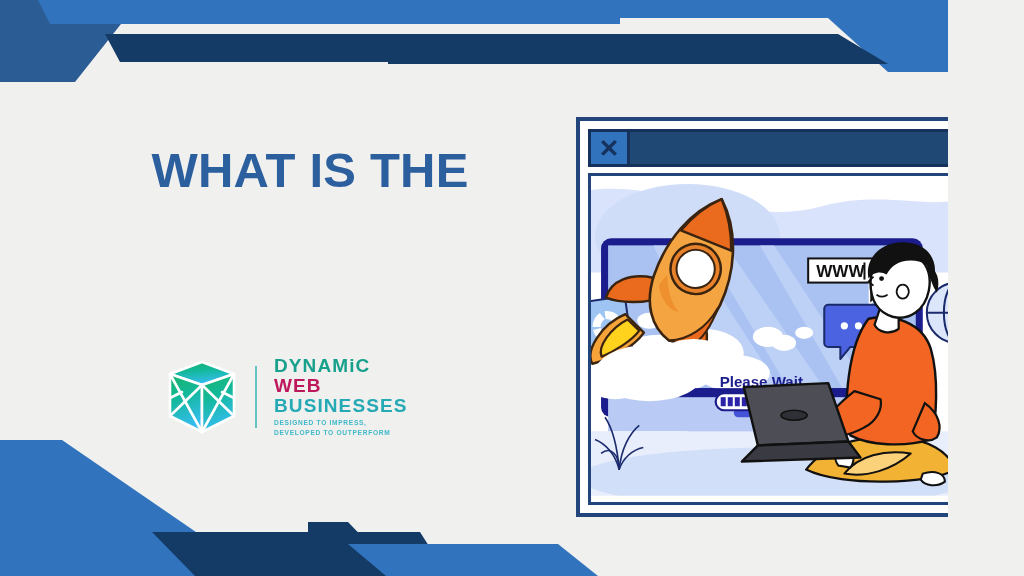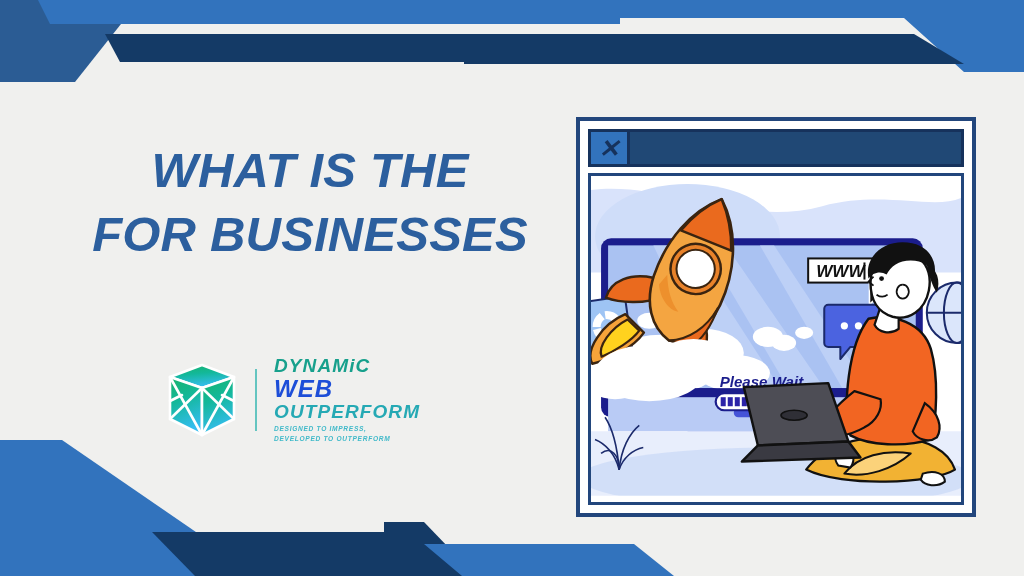--- a/index.html
+++ b/index.html
@@ -2,21 +2,21 @@
 <html><head>
 <meta charset="utf-8">
 <style>
   html,body{margin:0;padding:0;}
   body{
     width:1024px;height:576px;overflow:hidden;
     background:#f0f0ee;
     font-family:"Liberation Sans",sans-serif;
     position:relative;
   }
-  #stage{position:relative;width:1024px;height:576px;overflow:hidden;background:#f0f0ee;font-style:italic;}
+  #stage{position:relative;width:948px;height:576px;overflow:hidden;background:#f0f0ee;}
 
   
   .deco{position:absolute;pointer-events:none;}
 
   
   #headline-block{
     position:absolute;left:60px;top:138px;width:500px;
     text-align:center;
   }
   #headline{
@@ -40,21 +40,21 @@
   #logo-divider{width:2px;height:62px;background:#35b7b0;opacity:.75;}
   #logo-text{display:flex;flex-direction:column;justify-content:center;}
   .logo-word{
     font-family:"Liberation Sans",sans-serif;
     font-weight:bold;
     color:#1a9a8f;
     letter-spacing:1.1px;
     line-height:1.06;
   }
   #logo-l1{font-size:19px;color:#17a08c;}
-  #logo-l2{font-size:24px;color:#1d4ed8;}
+  #logo-l2{font-size:19px;color:#be185d;}
   #logo-l3{font-size:19px;color:#25a9b4;}
   .logo-tag{
     font-family:"Liberation Sans",sans-serif;
     font-weight:bold;
     font-size:6.6px;
     letter-spacing:.7px;
     color:#3fb9c9;
     line-height:1.5;
   }
   #logo-tagwrap{margin-top:2px;}
@@ -109,21 +109,20 @@
 
   <svg class="deco" style="right:0;bottom:0;" width="640" height="90" viewBox="0 0 640 90">
     <polygon points="0,36 40,36 92,90 0,90" fill="#143a66"></polygon>
     <polygon points="40,58 250,58 290,90 78,90" fill="#3273bd"></polygon>
     <polygon points="300,60 640,60 640,90 330,90" fill="#3273bd" opacity="0"></polygon>
   </svg>
 
   <div id="headline-block">
     <h1 id="headline">
       <span class="ln">WHAT IS THE</span>
-      <span class="ln">FOR BUSINESSES</span>
     </h1>
   </div>
 
   <div id="logo-block">
     <svg id="logo-mark" viewBox="0 0 72 78">
       <defs>
         <linearGradient id="cubeGrad" x1="0" y1="0" x2="0.25" y2="1">
           <stop offset="0%" stop-color="#19b36a"></stop>
           <stop offset="45%" stop-color="#13b89a"></stop>
           <stop offset="100%" stop-color="#35bdf0"></stop>
@@ -142,21 +141,21 @@
         <line x1="16" y1="34" x2="4" y2="40"></line>
         <line x1="56" y1="34" x2="68" y2="40"></line>
       </g>
     </svg>
 
     <div id="logo-divider"></div>
 
     <div id="logo-text">
       <span class="logo-word" id="logo-l1">DYNAMiC</span>
       <span class="logo-word" id="logo-l2">WEB</span>
-      <span class="logo-word" id="logo-l3">OUTPERFORM</span>
+      <span class="logo-word" id="logo-l3">BUSINESSES</span>
       <div id="logo-tagwrap">
         <div class="logo-tag">DESIGNED TO IMPRESS,</div>
         <div class="logo-tag">DEVELOPED TO OUTPERFORM</div>
       </div>
     </div>
   </div>
 
   <div id="illustration">
 
     <div id="win-titlebar">

